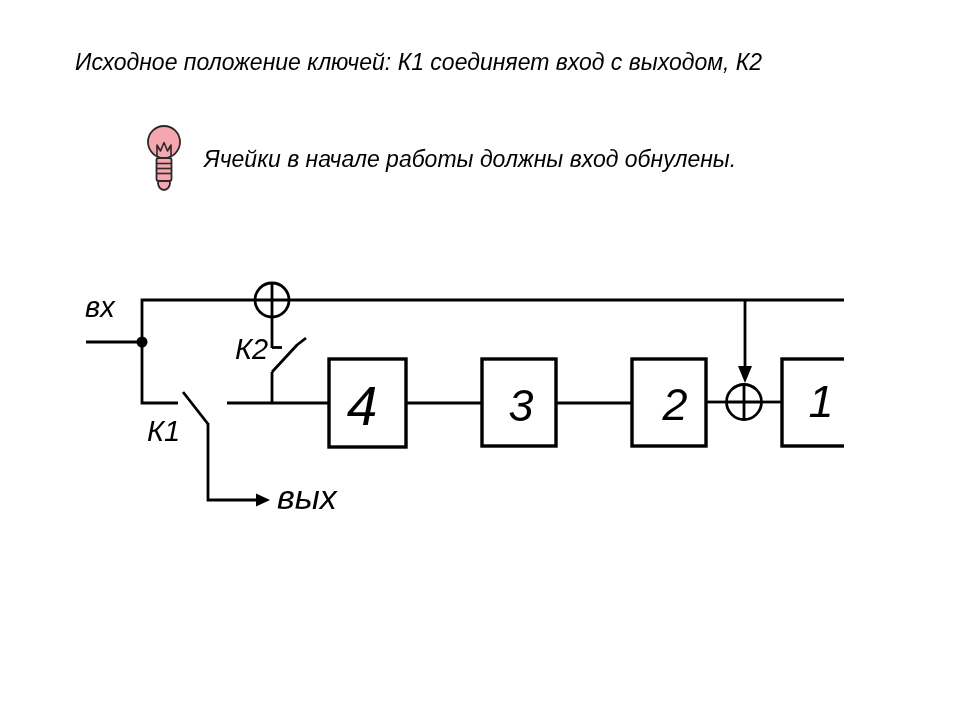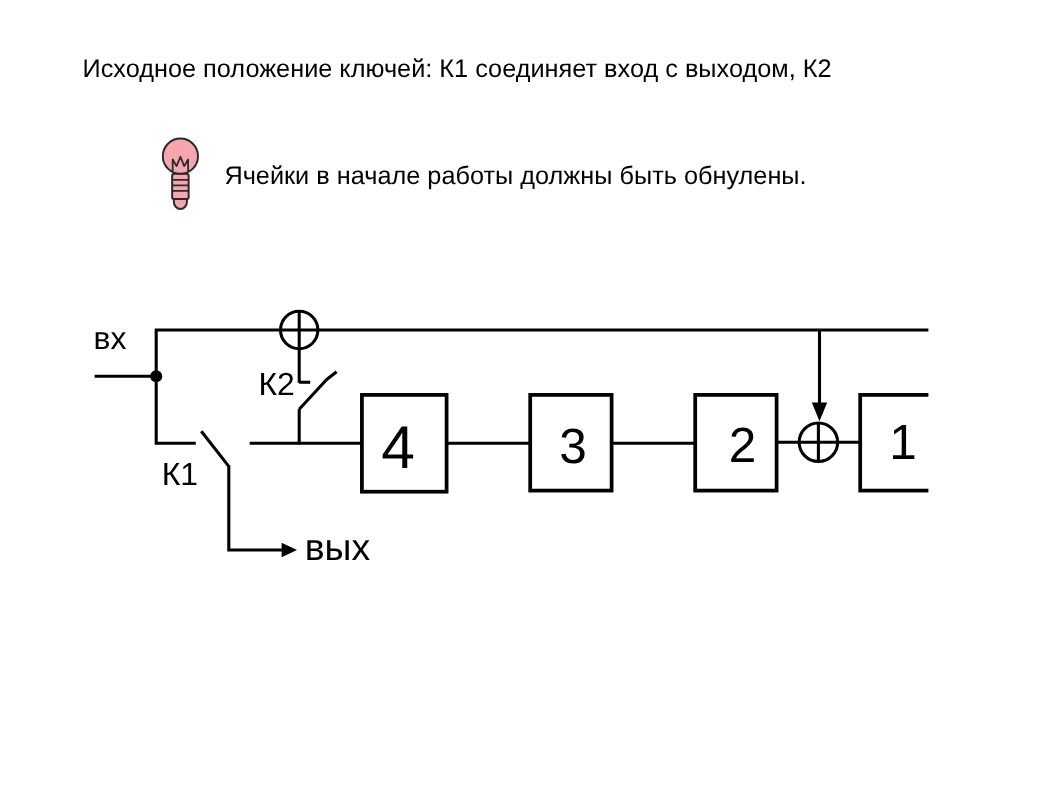--- a/index.html
+++ b/index.html
@@ -8,20 +8,21 @@
     background: #ffffff;
   }
   .slide {
     position: relative;
     width: 844px;
     height: 720px;
     background: #ffffff;
     font-family: "Liberation Sans", sans-serif;
     color: #000000;
     overflow: hidden;
+    font-style: italic;
   }
   .title {
     position: absolute;
     left: 75px;
     top: 46px;
     font-size: 23px;
     line-height: 32px;
     color: #000000;
     white-space: nowrap;
   }
@@ -65,21 +66,21 @@
   <svg class="tip-icon" viewBox="0 0 34 74">
     <ellipse cx="17" cy="64" rx="6" ry="7" fill="#f6a6ae" stroke="#2a2a2a" stroke-width="1.8"></ellipse>
     <rect x="9.5" y="39" width="15" height="23" rx="2" fill="#f6a6ae" stroke="#2a2a2a" stroke-width="1.8"></rect>
     <circle cx="17" cy="23" r="16" fill="#f6a6ae" stroke="#2a2a2a" stroke-width="1.8"></circle>
     <line x1="9.5" y1="44.5" x2="24.5" y2="44.5" stroke="#2a2a2a" stroke-width="1.6"></line>
     <line x1="9.5" y1="49.5" x2="24.5" y2="49.5" stroke="#2a2a2a" stroke-width="1.6"></line>
     <line x1="9.5" y1="54.5" x2="24.5" y2="54.5" stroke="#2a2a2a" stroke-width="1.6"></line>
     <polyline points="10,37 10,26 13.5,32 17,23.5 20.5,32 24,26 24,37" fill="none" stroke="#2a2a2a" stroke-width="1.6" stroke-linejoin="round"></polyline>
   </svg>
 
-  <div class="tip-text">Ячейки в начале работы должны быть обнулены.</div>
+  <div class="tip-text">Ячейки в начале работы должны вход обнулены.</div>
 
   <svg class="diagram" viewBox="0 0 960 720">
     <g stroke="#000000" stroke-width="2.8" fill="none">
 
       <line x1="86" y1="342" x2="142" y2="342"></line>
 
       <path d="M178,403 H142 V300 H885 V402 H858" stroke-linejoin="miter"></path>
 
       <circle cx="142" cy="342" r="5.5" fill="#000000" stroke="none"></circle>
 

